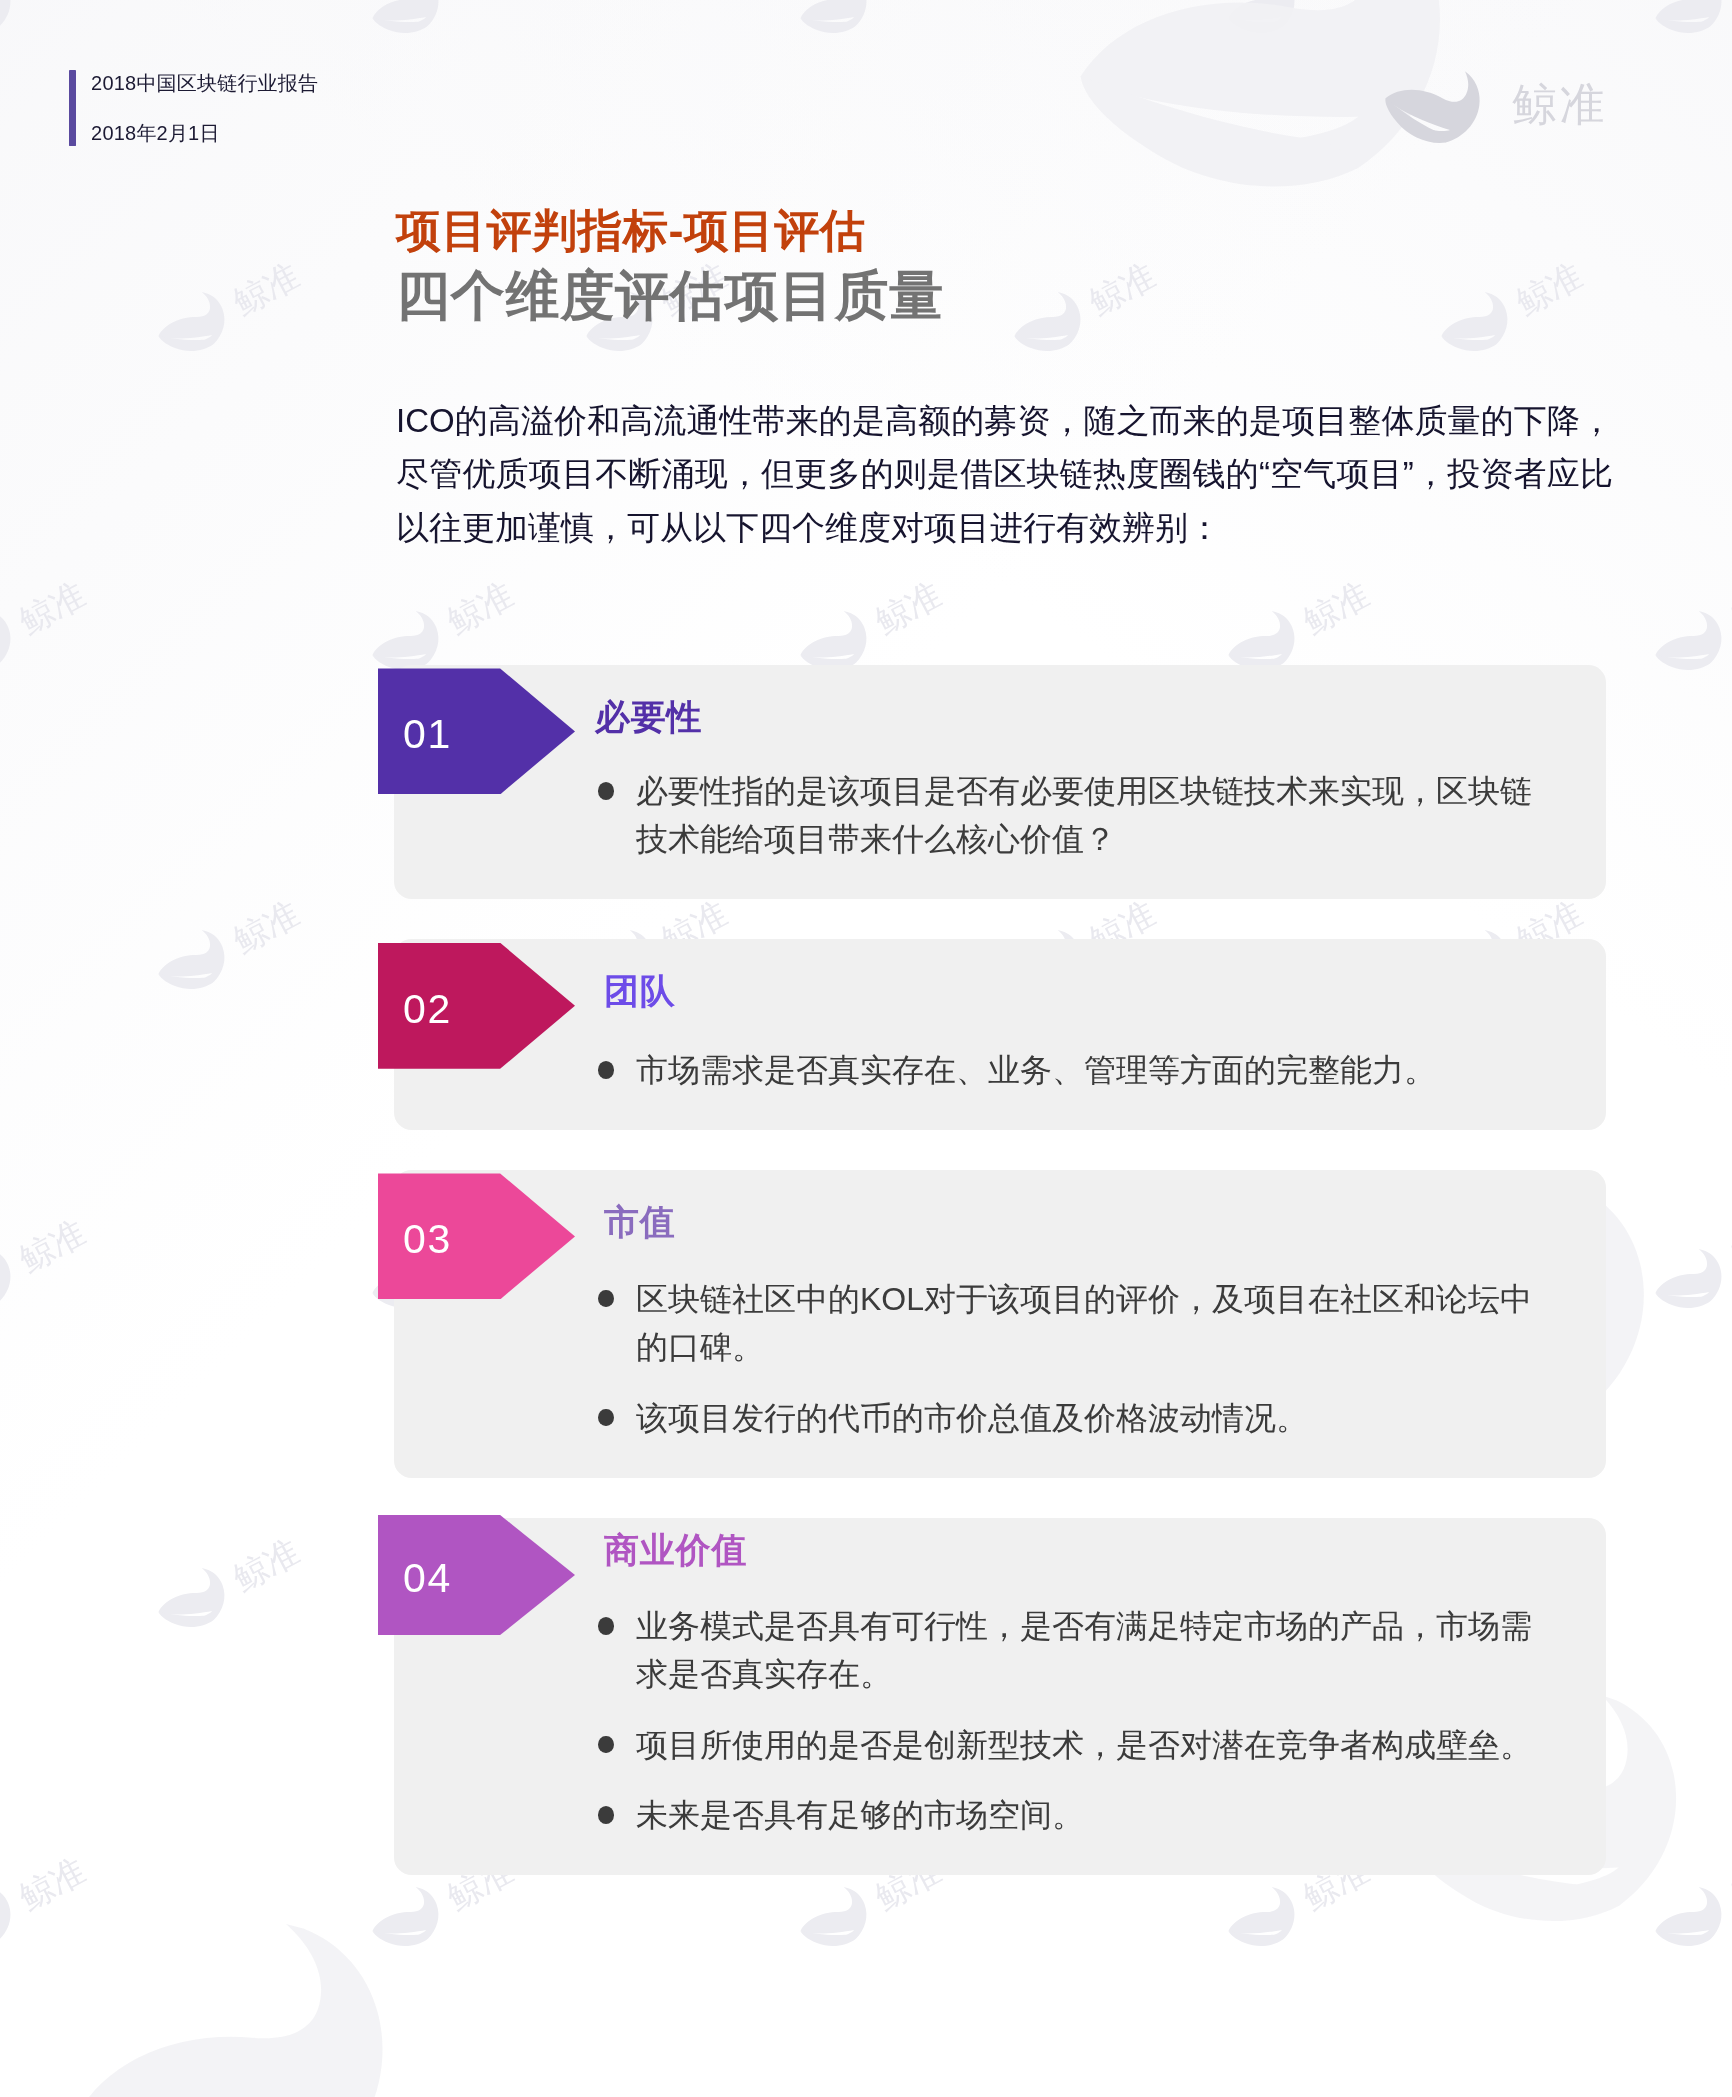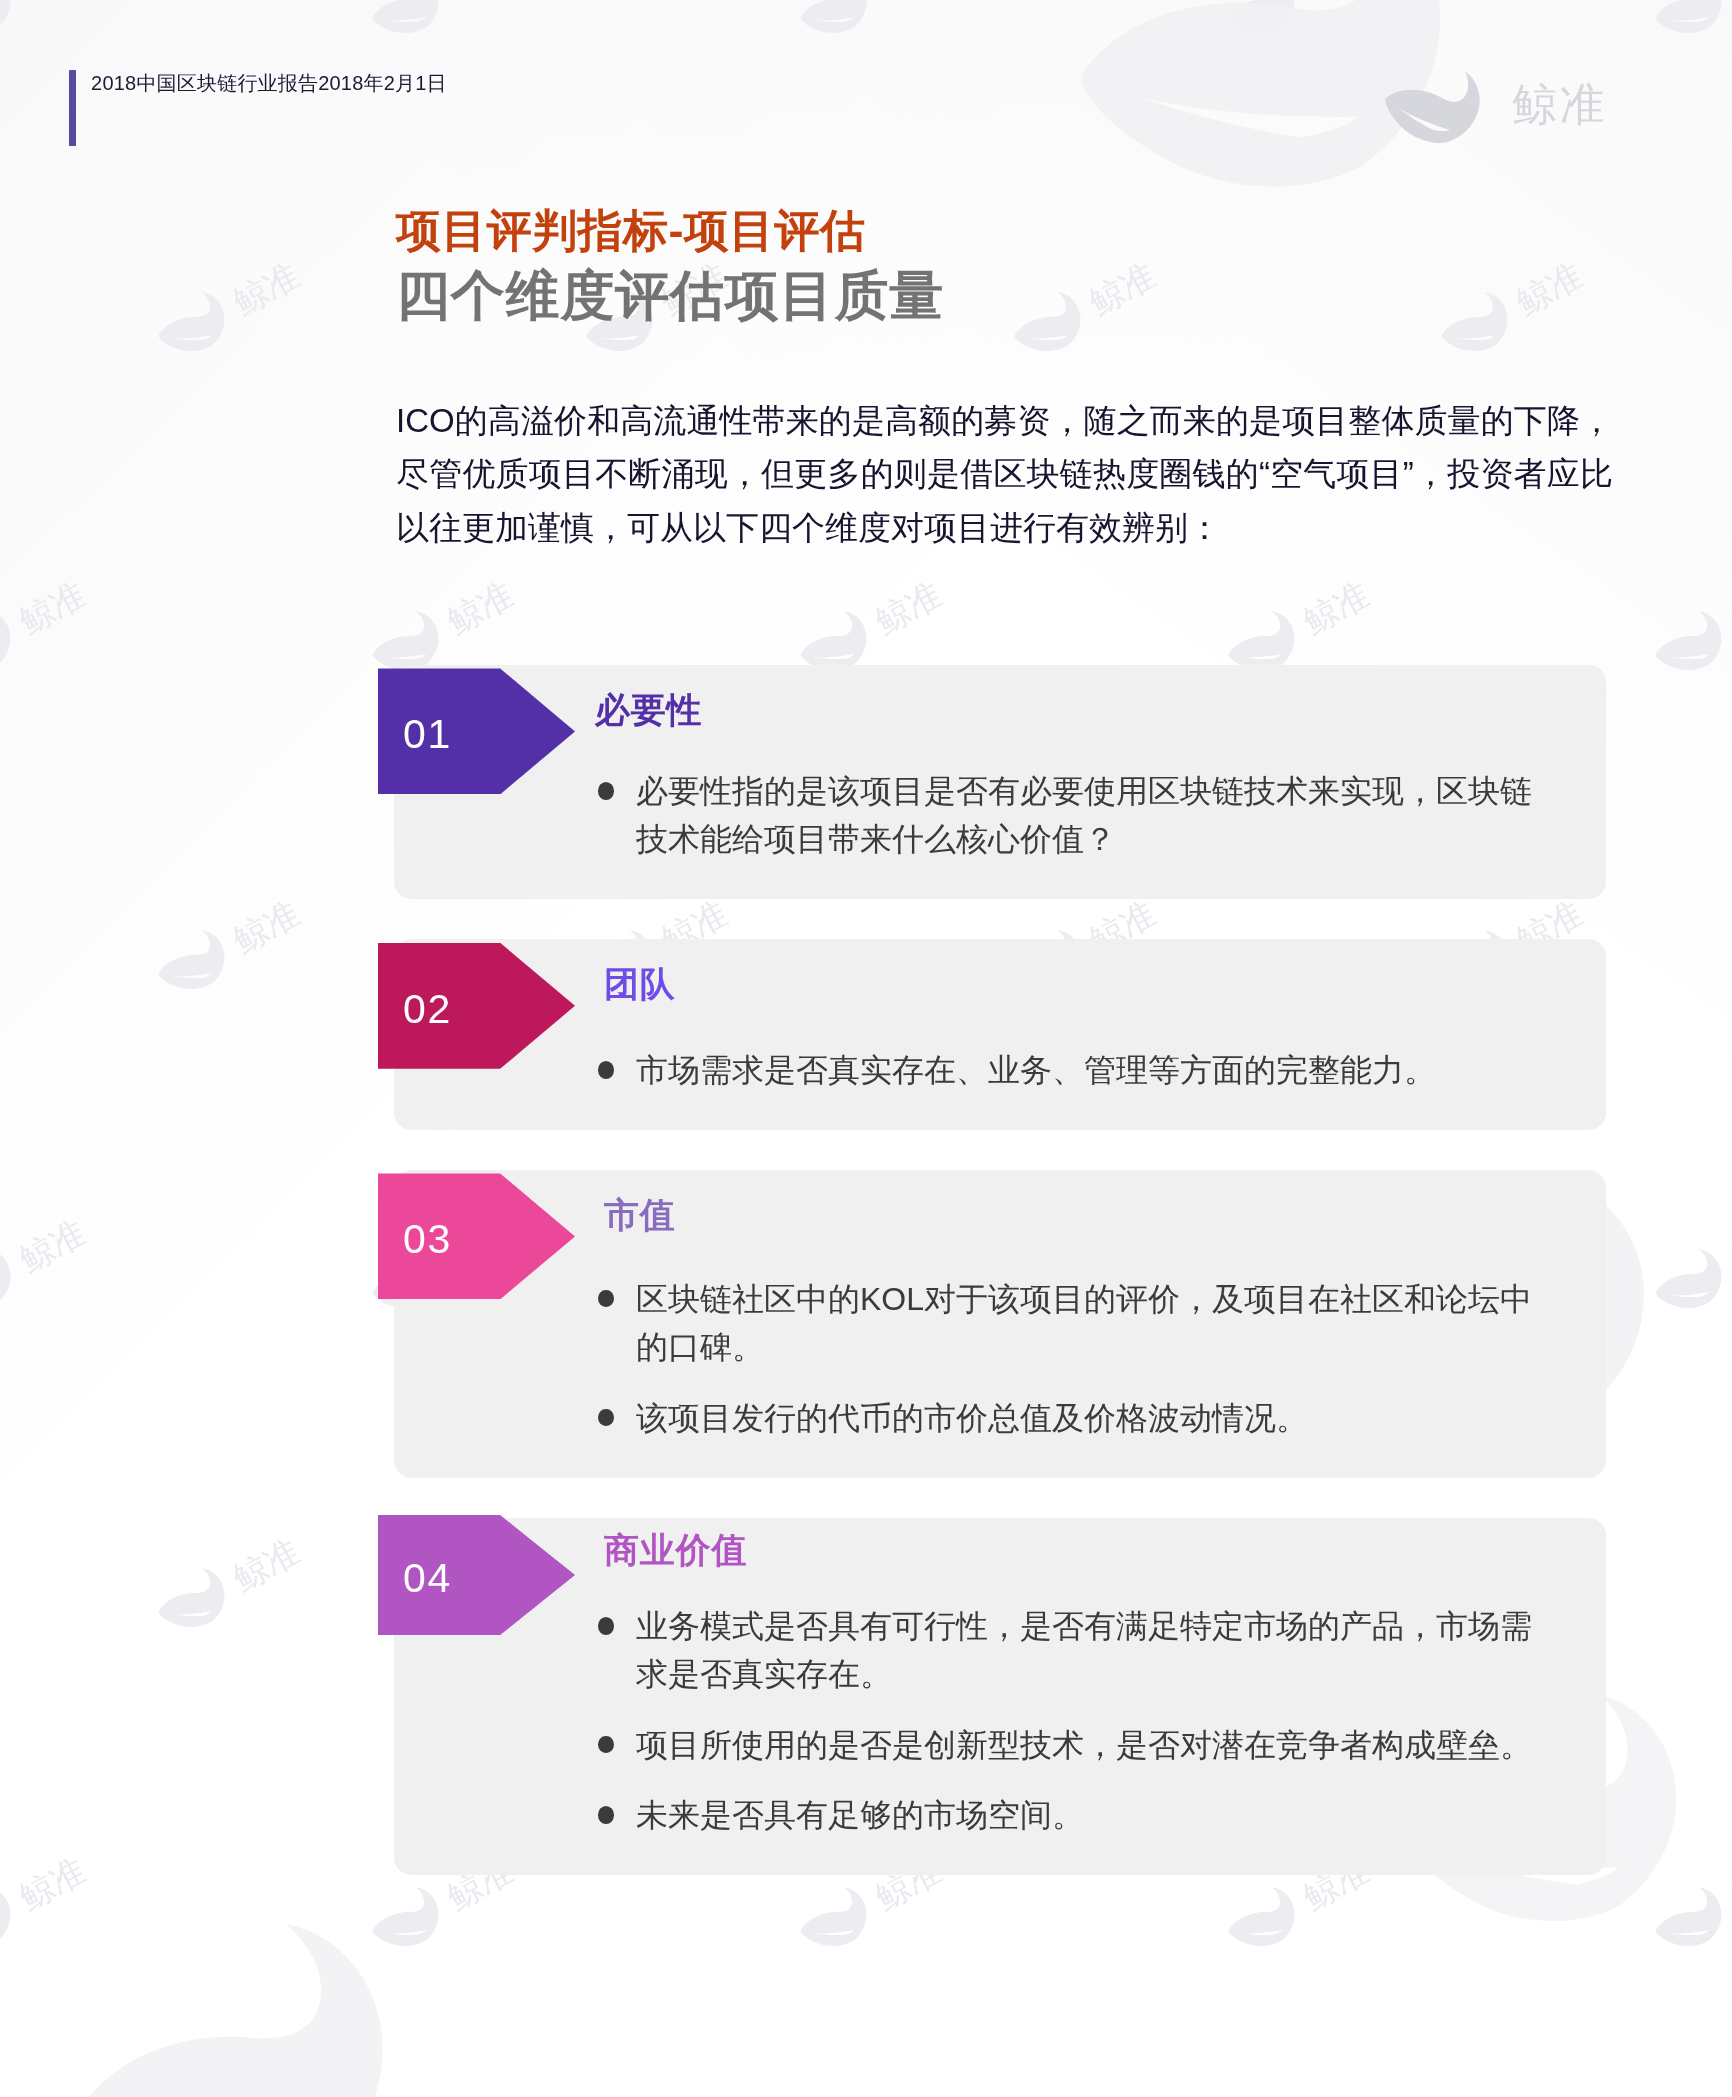--- a/index.html
+++ b/index.html
@@ -56,21 +56,21 @@
   }
   #header-bar {
     width: 7.1px;
     background: #5a4a9f;
     flex: 0 0 7.1px;
     border-radius: 0.4px;
   }
   #header-text {
     padding-left: 15px;
     display: flex;
-    flex-direction: row;
+    flex-direction: column;
     justify-content: space-between;
     height: 76px;
     padding-top: 3.4px;
     padding-bottom: 2.5px;
   }
   .header-line {
     font-size: 20px;
     line-height: 1.05;
     color: #1c1a33;
     letter-spacing: 0.2px;
@@ -180,21 +180,21 @@
     letter-spacing: 1.7px;
     font-weight: 400;
     position: relative;
     top: 3.4px;
   }
 
   .card-title {
     position: relative;
     z-index: 3;
     margin-left: 201px;
-    margin-top: 27px;
+    margin-top: 34px;
     font-size: 35px;
     font-weight: 700;
     letter-spacing: 0.8px;
     line-height: 1;
     white-space: nowrap;
   }
 
   .bullets {
     position: relative;
     z-index: 3;

